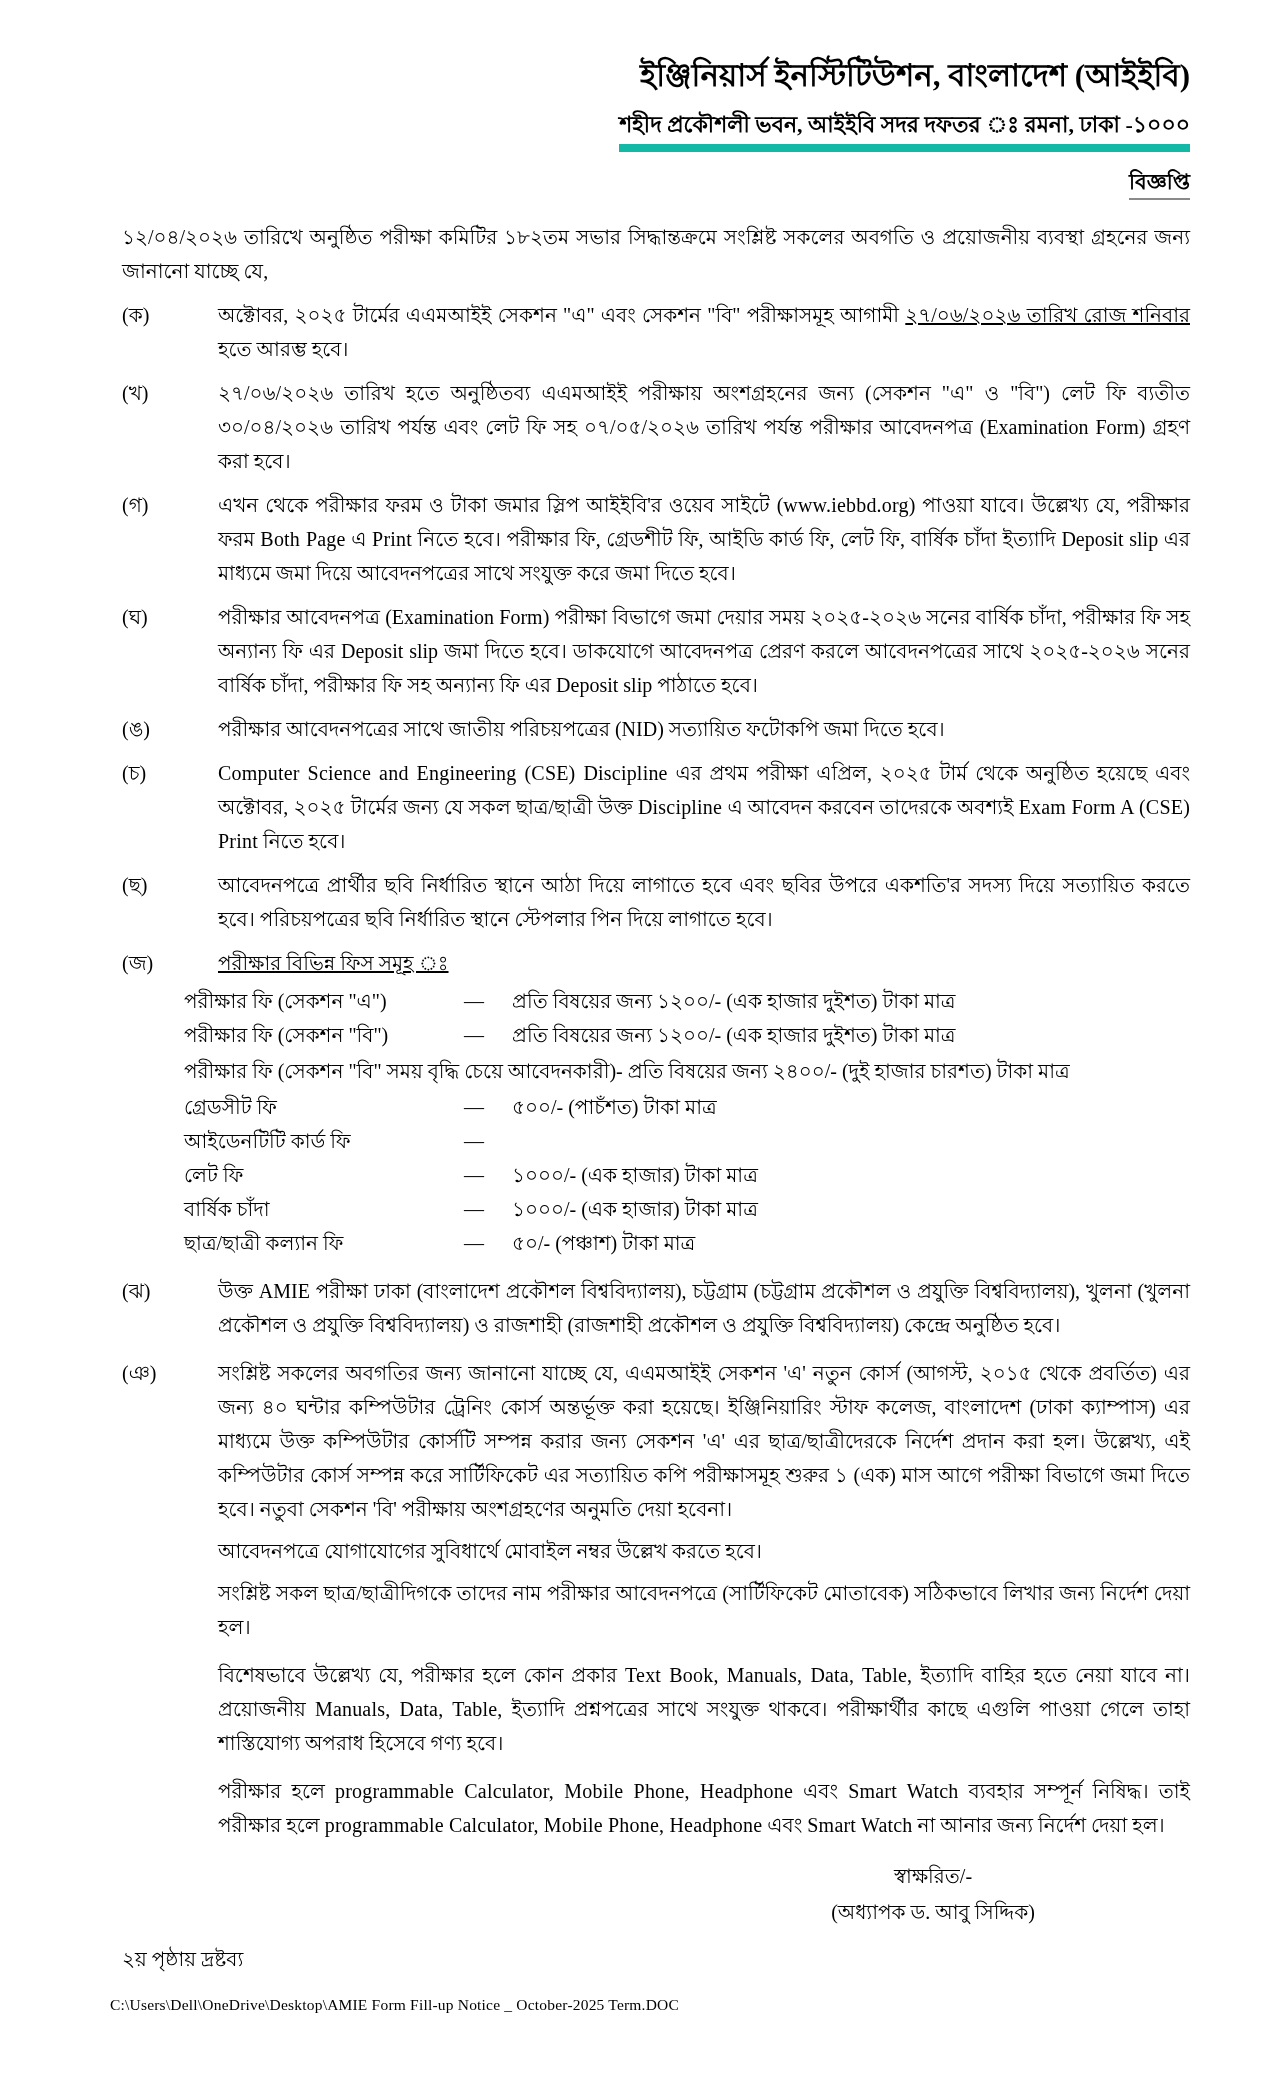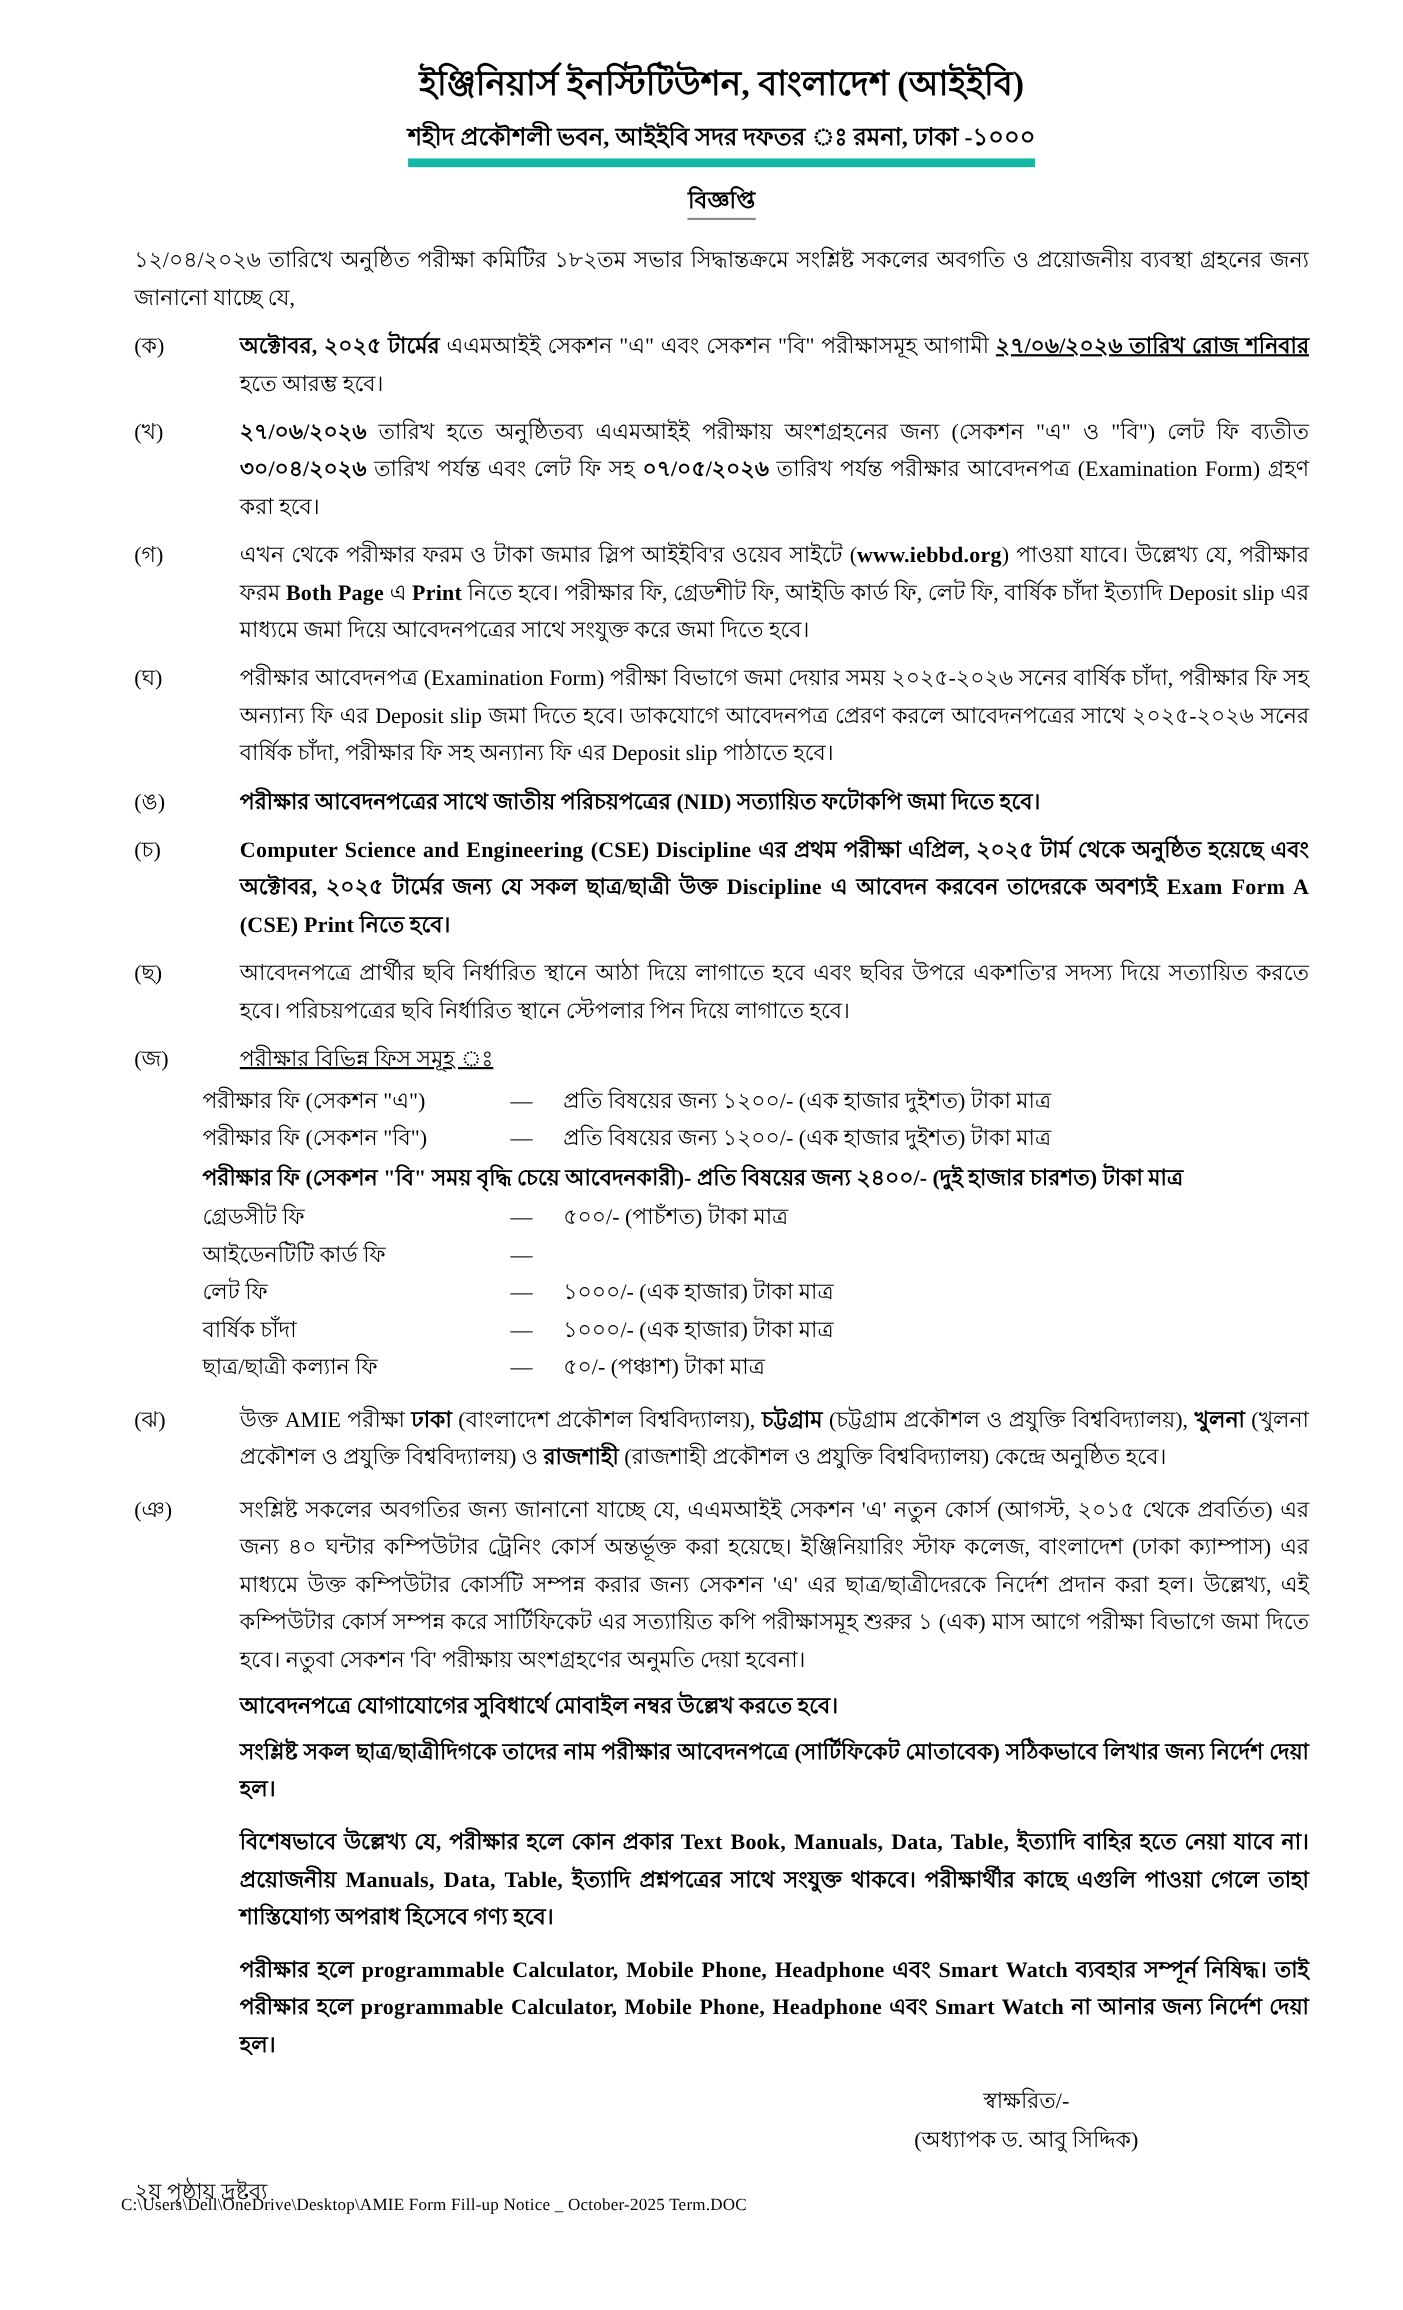--- a/index.html
+++ b/index.html
@@ -13,25 +13,25 @@
     font-size: 20px;
     overflow: hidden;
   }
   .page {
     position: relative;
     width: 1275px;
     height: 2100px;
     box-sizing: border-box;
     padding: 40px 85px 0 122px;
   }
-  .b { font-weight: bold; }
+  .b { font-weight: normal; }
   .u { text-decoration: underline; }
   .en { font-family: "Liberation Serif", "DejaVu Serif", serif; letter-spacing: 0.2px; }
 
-  .hdr { text-align: center; }
+  .hdr { text-align: right; }
   .hdr-title {
     font-size: 31px;
     font-weight: bold;
     line-height: 44px;
     margin-top: 14px;
   }
   .hdr-sub { margin-top: 12px; }
   .hdr-sub span {
     display: inline-block;
     font-size: 22px;

